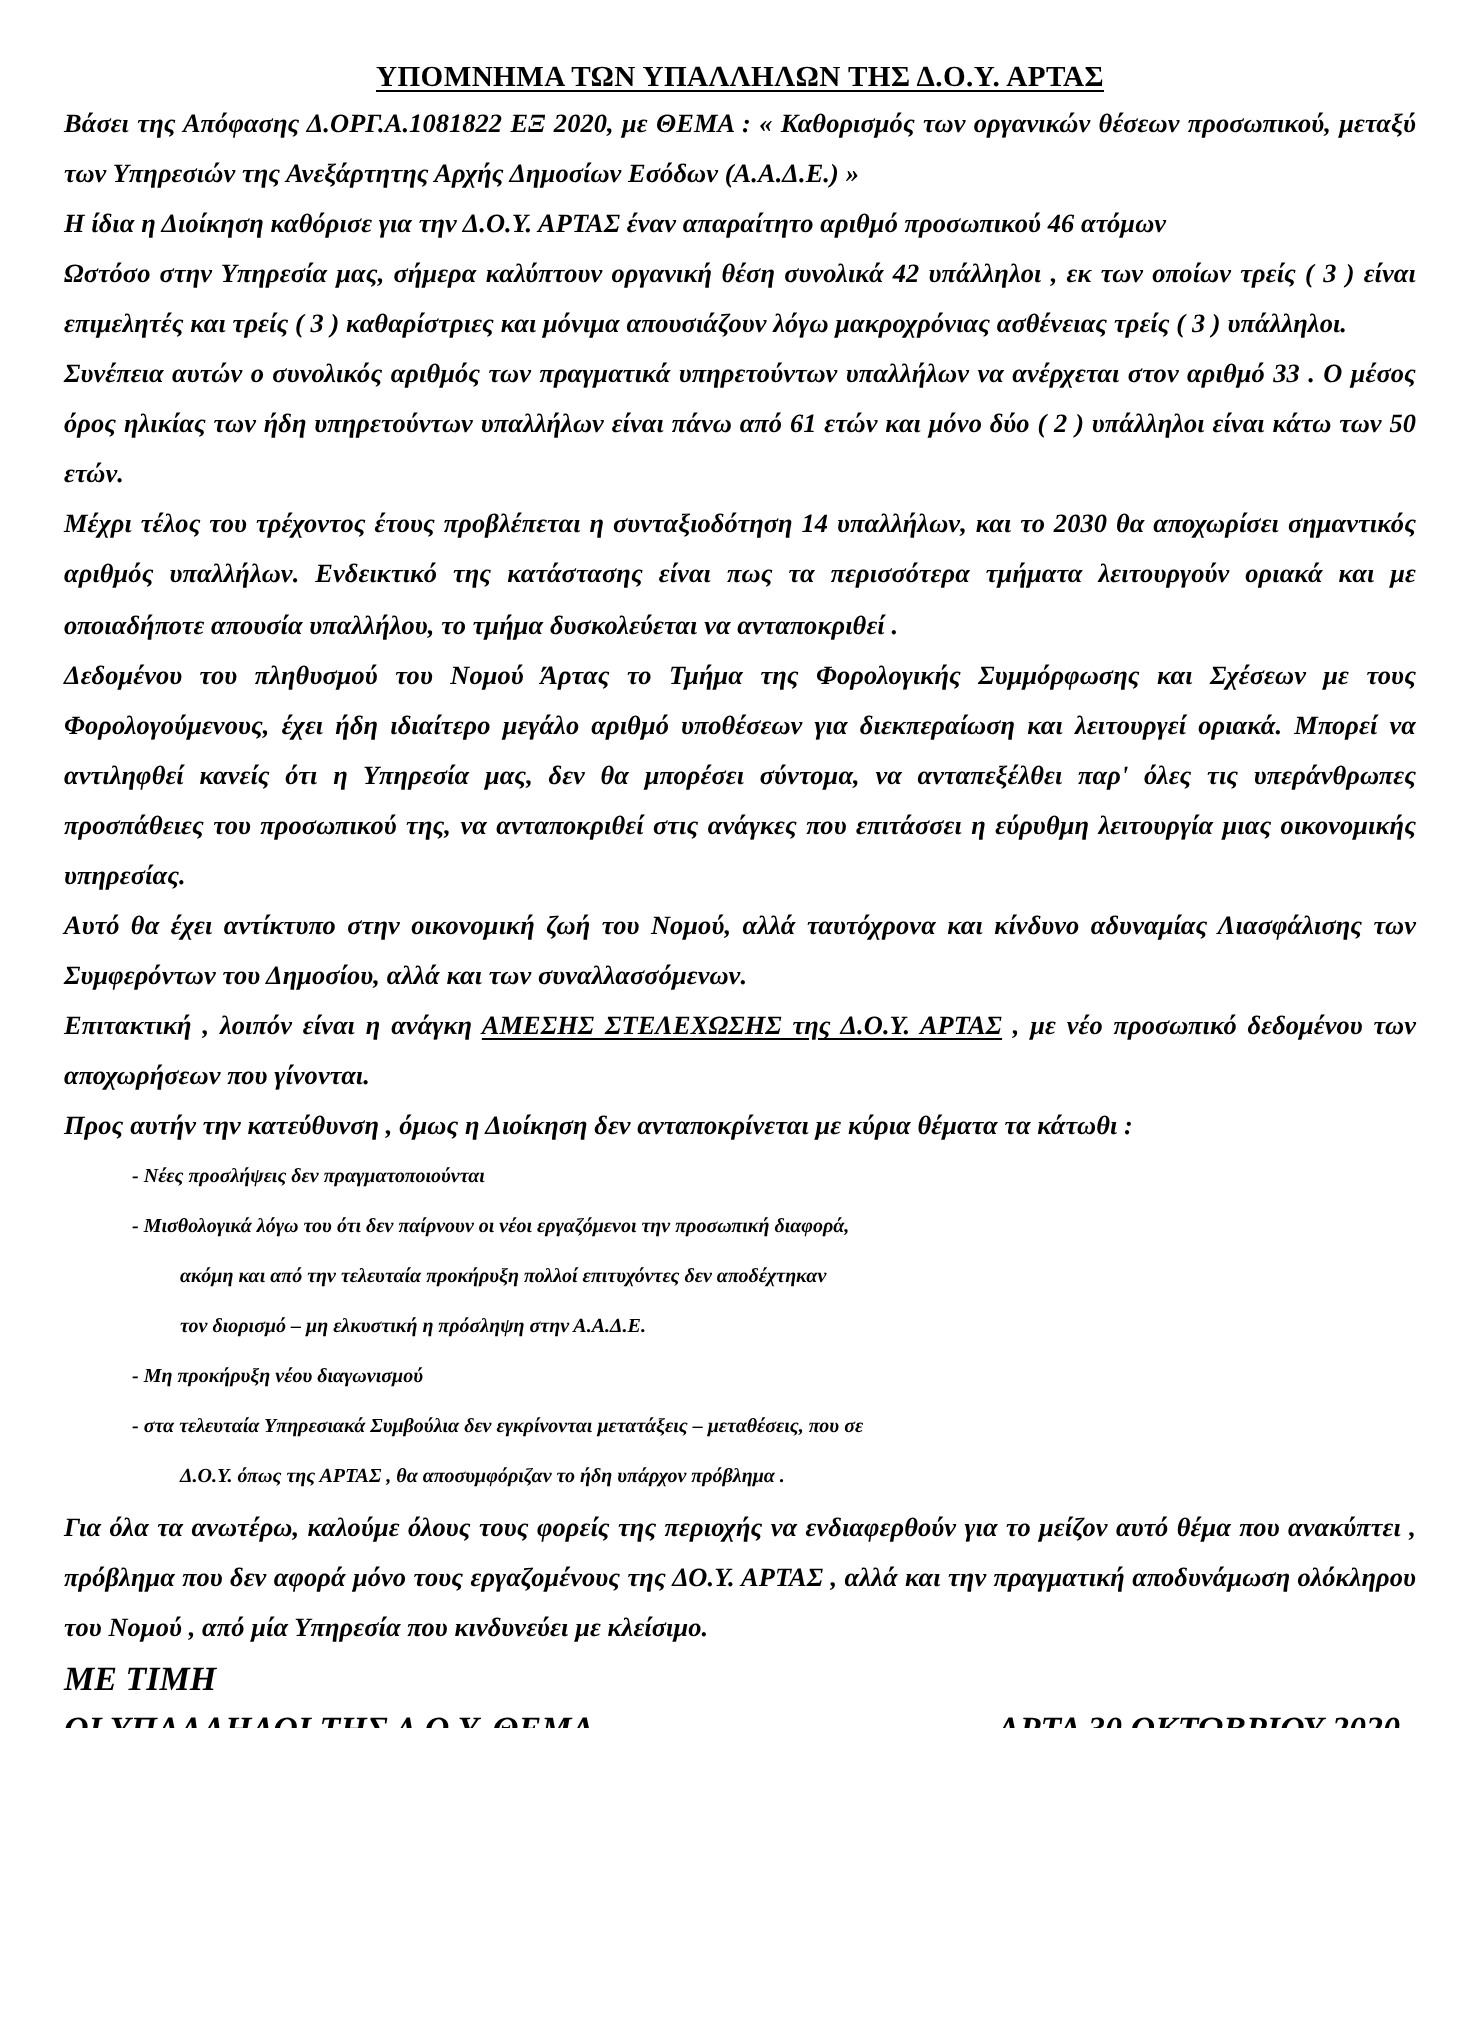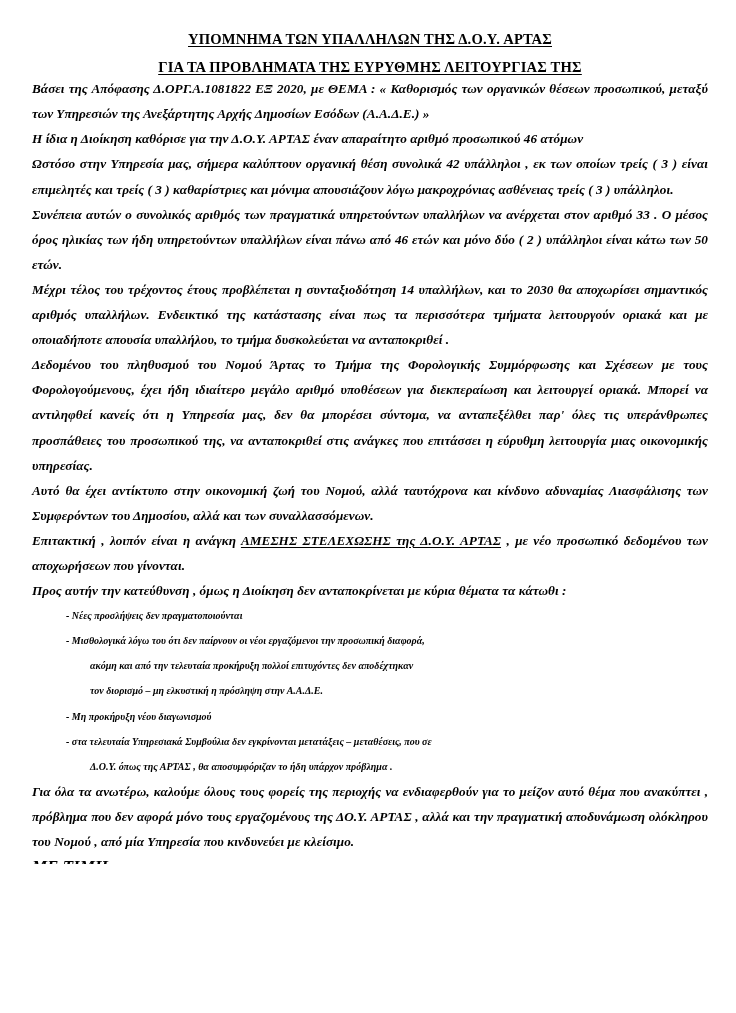--- a/index.html
+++ b/index.html
@@ -93,34 +93,31 @@
 </style>
 </head>
 <body>
 
 <div class="page">
 
   <div class="doc-title">
     <div class="title-line-1">
       <span class="tl">ΥΠΟΜΝΗΜΑ ΤΩΝ ΥΠΑΛΛΗΛΩΝ ΤΗΣ Δ.Ο.Υ. ΑΡΤΑΣ</span>
     </div>
-    <div class="title-line-2">
-      <span class="tl">ΓΙΑ ΤΑ ΠΡΟΒΛΗΜΑΤΑ ΤΗΣ ΕΥΡΥΘΜΗΣ ΛΕΙΤΟΥΡΓΙΑΣ ΤΗΣ</span>
-    </div>
   </div>
 
   <div class="body-block">
 
     <p class="para">Βάσει της Απόφασης Δ.ΟΡΓ.Α.1081822 ΕΞ 2020, με ΘΕΜΑ : « Καθορισμός των οργανικών θέσεων προσωπικού, μεταξύ των Υπηρεσιών της Ανεξάρτητης Αρχής Δημοσίων Εσόδων (Α.Α.Δ.Ε.) »</p>
 
     <p class="para nojust">Η ίδια η Διοίκηση καθόρισε για την Δ.Ο.Υ. ΑΡΤΑΣ έναν απαραίτητο αριθμό προσωπικού 46 ατόμων</p>
 
     <p class="para">Ωστόσο στην Υπηρεσία μας, σήμερα καλύπτουν οργανική θέση συνολικά 42 υπάλληλοι , εκ των οποίων τρείς ( 3 ) είναι επιμελητές και τρείς ( 3 ) καθαρίστριες και μόνιμα απουσιάζουν λόγω μακροχρόνιας ασθένειας τρείς ( 3 ) υπάλληλοι.</p>
 
-    <p class="para">Συνέπεια αυτών ο συνολικός αριθμός των πραγματικά υπηρετούντων υπαλλήλων να ανέρχεται στον αριθμό 33 . Ο μέσος όρος ηλικίας των ήδη υπηρετούντων υπαλλήλων είναι πάνω από 46 ετών και μόνο δύο ( 2 ) υπάλληλοι είναι κάτω των 50 ετών.</p>
+    <p class="para">Συνέπεια αυτών ο συνολικός αριθμός των πραγματικά υπηρετούντων υπαλλήλων να ανέρχεται στον αριθμό 33 . Ο μέσος όρος ηλικίας των ήδη υπηρετούντων υπαλλήλων είναι πάνω από 61 ετών και μόνο δύο ( 2 ) υπάλληλοι είναι κάτω των 50 ετών.</p>
 
     <p class="para">Μέχρι τέλος του τρέχοντος έτους προβλέπεται η συνταξιοδότηση 14 υπαλλήλων, και το 2030 θα αποχωρίσει σημαντικός αριθμός υπαλλήλων. Ενδεικτικό της κατάστασης είναι πως τα περισσότερα τμήματα λειτουργούν οριακά και με οποιαδήποτε απουσία υπαλλήλου, το τμήμα δυσκολεύεται να ανταποκριθεί .</p>
 
     <p class="para">Δεδομένου του πληθυσμού του Νομού Άρτας το Τμήμα της Φορολογικής Συμμόρφωσης και Σχέσεων με τους Φορολογούμενους, έχει ήδη ιδιαίτερο μεγάλο αριθμό υποθέσεων για διεκπεραίωση και λειτουργεί οριακά. Μπορεί να αντιληφθεί κανείς ότι η Υπηρεσία μας, δεν θα μπορέσει σύντομα, να ανταπεξέλθει παρ' όλες τις υπεράνθρωπες προσπάθειες του προσωπικού της, να ανταποκριθεί στις ανάγκες που επιτάσσει η εύρυθμη λειτουργία μιας οικονομικής υπηρεσίας.</p>
 
     <p class="para">Αυτό θα έχει αντίκτυπο στην οικονομική ζωή του Νομού, αλλά ταυτόχρονα και κίνδυνο αδυναμίας Λιασφάλισης των Συμφερόντων του Δημοσίου, αλλά και των συναλλασσόμενων.</p>
 
     <p class="para"><span>Επιτακτική , λοιπόν είναι η ανάγκη </span><span class="u">ΑΜΕΣΗΣ ΣΤΕΛΕΧΩΣΗΣ της Δ.Ο.Υ. ΑΡΤΑΣ</span><span> , με νέο προσωπικό δεδομένου των αποχωρήσεων που γίνονται.</span></p>
 
     <p class="para nojust">Προς αυτήν την κατεύθυνση , όμως η Διοίκηση δεν ανταποκρίνεται με κύρια θέματα τα κάτωθι :</p>

